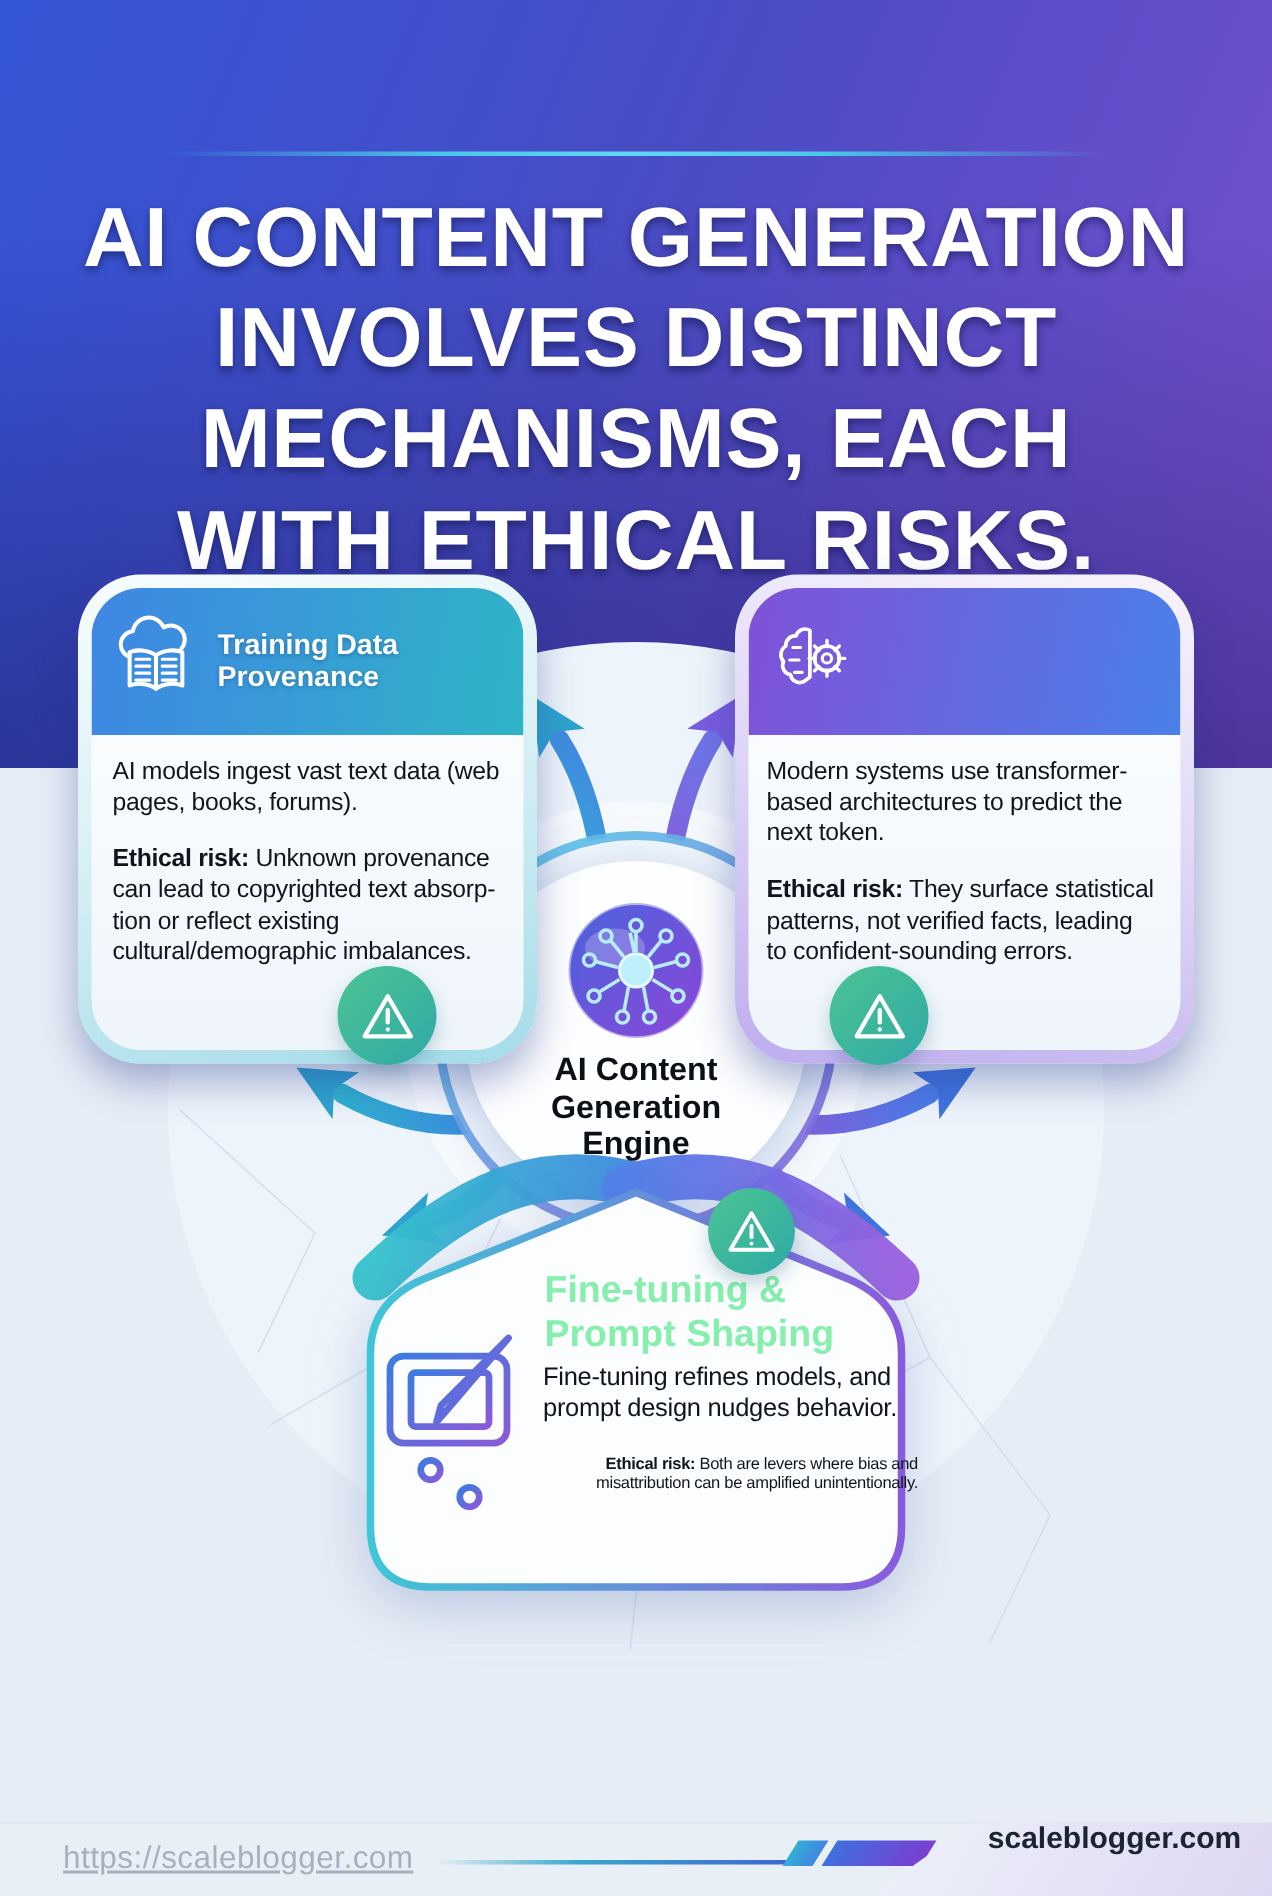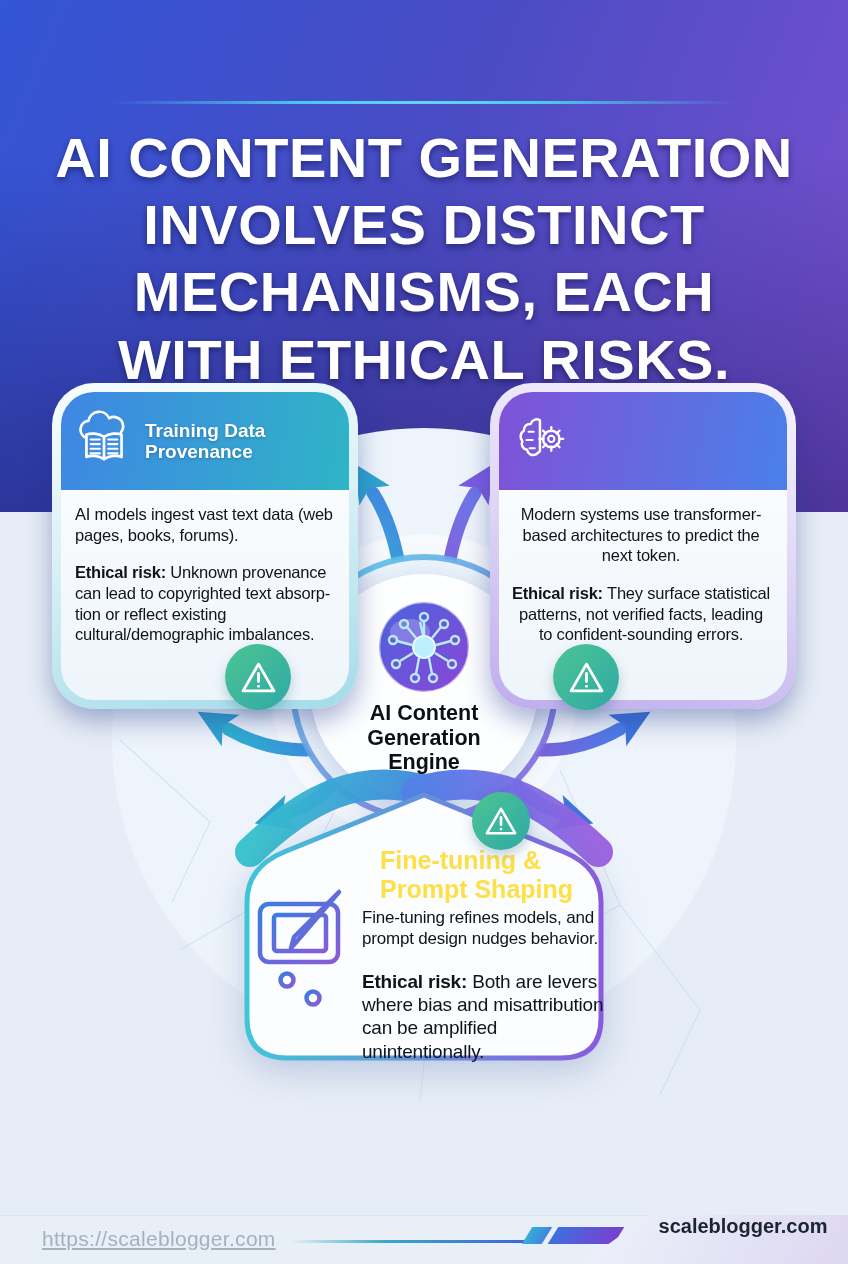--- a/index.html
+++ b/index.html
@@ -27,37 +27,37 @@
     box-shadow:0 12px 26px rgba(35,55,140,.38);}
   .card.left{left:52px;top:383px;background:linear-gradient(165deg,#f8fdfe 0%,#d9f1f5 45%,#a4dbe9 100%);}
   .card.right{left:490px;top:383px;background:linear-gradient(195deg,#f7f4fd 0%,#ded5f6 50%,#beadee 100%);}
   .card-inner{width:100%;height:100%;border-radius:33px;overflow:hidden;
     background:linear-gradient(180deg,#ffffff 0%,#eef5fb 100%);}
   .card-head{height:98px;display:flex;align-items:center;gap:10px;padding:0 10px 0 12px;box-sizing:border-box;}
   .card.left .card-head{background:linear-gradient(100deg,#3f86e4 0%,#2fb4c6 100%);}
   .card.right .card-head{background:linear-gradient(100deg,#8052d8 0%,#4a80e8 100%);}
   .card-title{color:#fff;font-weight:700;font-size:19px;line-height:1.12;text-shadow:0 1px 3px rgba(10,30,80,.3);}
   .card-body{padding:14px 12px 0 14px;color:#10151b;font-size:16.5px;line-height:1.25;letter-spacing:-.2px;}
-  .card.right .card-body{text-align:center;padding:14px 16px 0 12px;}
+  .card.right .card-body{padding:14px 16px 0 12px;}
   .card-body p{margin:0 0 17px 0;}
   .hicon{flex:0 0 62px;width:62px;height:62px;}
 
   
   .warn{width:66px;height:66px;border-radius:50%;display:flex;align-items:center;justify-content:center;
     background:linear-gradient(135deg,#4cc493 0%,#2fa9a6 100%);box-shadow:0 6px 12px rgba(30,90,110,.25);}
   .warn.small{width:58px;height:58px;}
 
   
   .engine-label{left:314px;top:701px;width:220px;text-align:center;color:#0c1016;
     font-weight:700;font-size:21.5px;line-height:1.14;}
 
   
-  .bt-title{left:380px;top:846px;width:250px;color:#fde047;font-weight:700;font-size:25px;line-height:1.14;}
+  .bt-title{left:363px;top:846px;width:250px;color:#86efac;font-weight:700;font-size:25px;line-height:1.14;}
   .bt-body{left:362px;top:908px;width:246px;color:#10151b;font-size:17px;line-height:1.22;letter-spacing:-.2px;}
-  .bt-risk{left:362px;top:970px;width:250px;color:#10151b;font-size:19px;line-height:1.22;letter-spacing:-.2px;}
+  .bt-risk{left:362px;top:970px;width:250px;color:#10151b;font-size:11px;line-height:1.22;letter-spacing:-.2px;text-align:right;}
 
   
   .banner{left:145px;top:1106px;width:558px;height:77px;border-radius:39px;
     background:linear-gradient(180deg,#5ac89d 0%,#46b98a 100%);
     display:flex;flex-direction:column;align-items:center;justify-content:center;
     color:#0e2d1f;font-weight:700;font-size:23.5px;line-height:1.33;text-align:center;letter-spacing:.2px;
     box-shadow:0 8px 16px rgba(40,110,90,.18);}
 
   
   .footer{left:0;top:1215px;width:848px;height:49px;background:#e9eff7;border-top:1px solid #dde6f0;}

